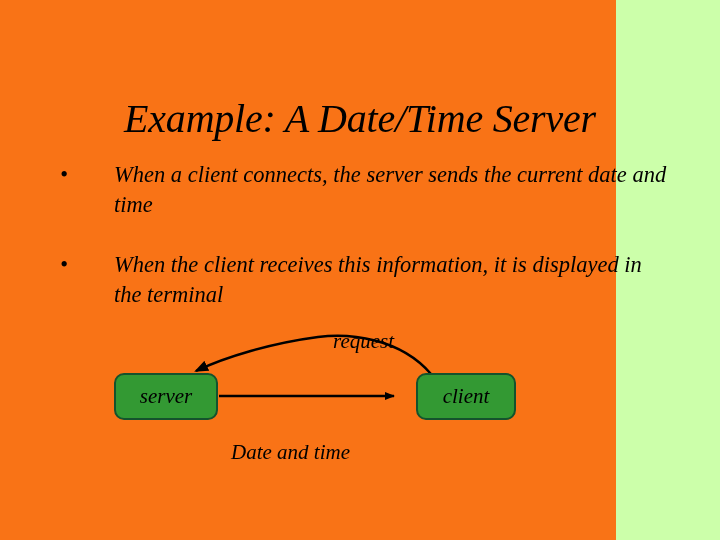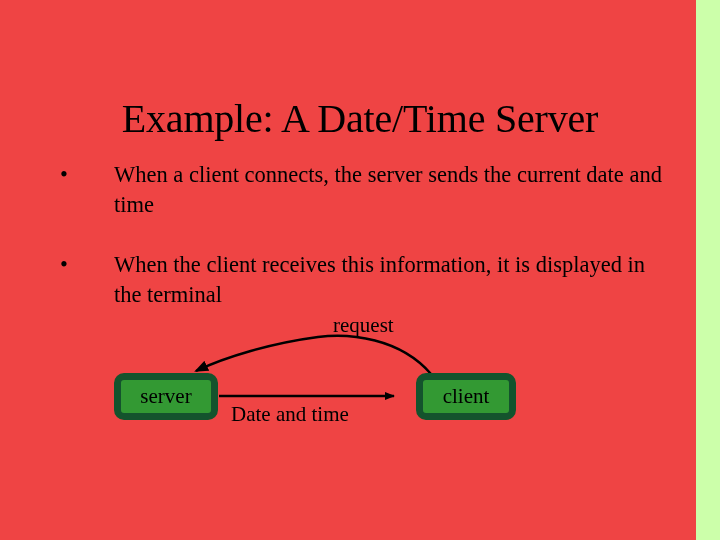--- a/index.html
+++ b/index.html
@@ -8,23 +8,24 @@
   }
   body {
     width: 720px;
     height: 540px;
     background: #ccffaa;
     font-family: "Liberation Serif", "DejaVu Serif", serif;
     overflow: hidden;
   }
   #slide {
     position: relative;
-    width: 696px;
+    width: 616px;
     height: 540px;
-    background: #ef4444;
+    background: #f97316;
+    font-style: italic;
   }
 
   
   #slide-title {
     position: absolute;
     left: 0;
     top: 72px;
     width: 720px;
     text-align: center;
     font-family: "Liberation Serif", "DejaVu Serif", serif;
@@ -72,21 +73,21 @@
     position: absolute;
     left: 0;
     top: 0;
     width: 720px;
     height: 540px;
     pointer-events: none;
   }
   .node-box {
     position: absolute;
     background: #339933;
-    border: 7px solid #14532d;
+    border: 2px solid #14532d;
     border-radius: 10px;
     box-sizing: border-box;
     display: flex;
     align-items: center;
     justify-content: center;
     font-family: "Liberation Serif", "DejaVu Serif", serif;
     font-size: 21px;
     color: #000000;
   }
   #node-server {
@@ -101,28 +102,29 @@
     width: 100px;
     height: 47px;
     margin-left: 24px;
   }
   .edge-label {
     position: absolute;
     font-family: "Liberation Serif", "DejaVu Serif", serif;
     font-size: 21px;
     color: #000000;
     white-space: nowrap;
+    margin-top: 16px;
   }
   #label-request {
     left: 333px;
     top: 313px;
   }
   #label-date-time {
     left: 231px;
-    top: 402px;
+    top: 424px;
   }
 </style>
 </head>
 <body>
 
 <div id="slide">
 
   <h1 id="slide-title">Example: A Date/Time Server</h1>
 
   <ul id="bullet-list">

